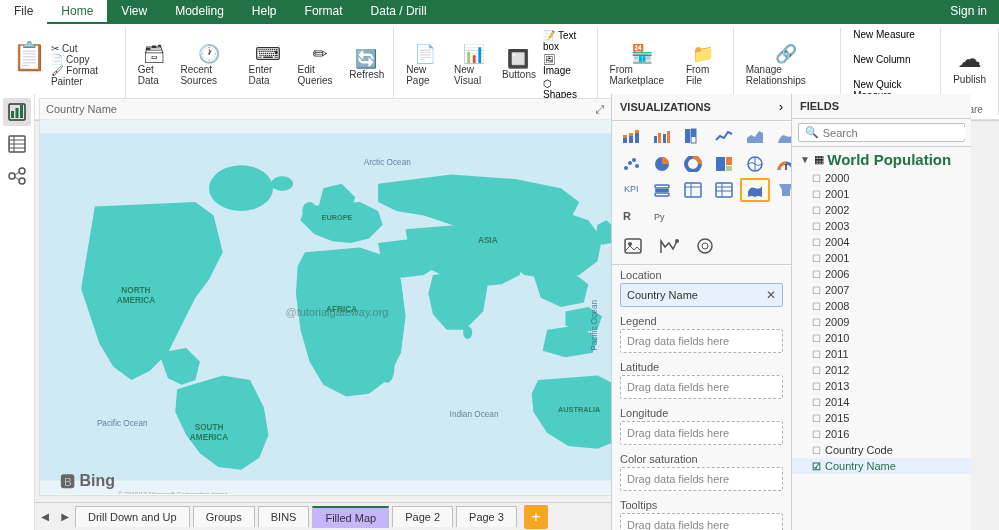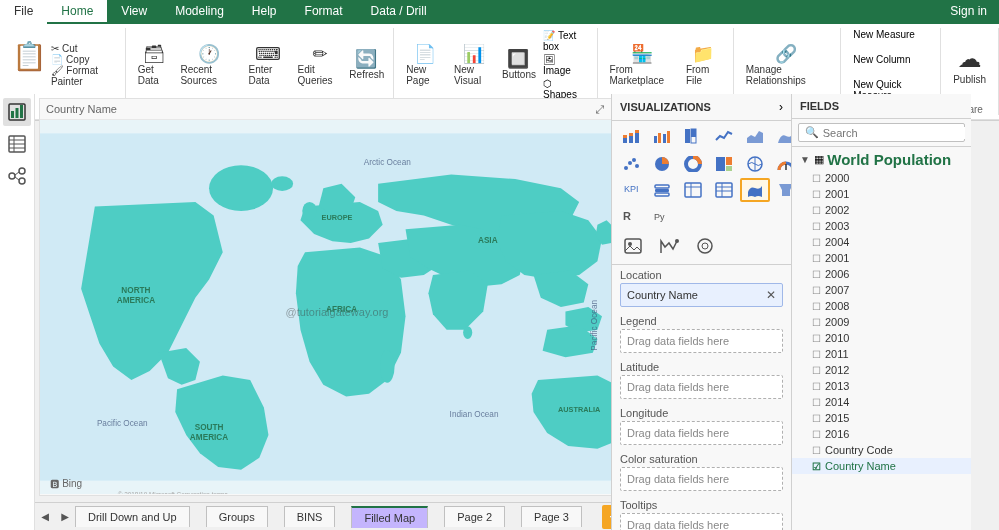--- a/index.html
+++ b/index.html
@@ -25,26 +25,26 @@
 
     
     .canvas-area { position: absolute; left: 35px; top: 94px; right: 360px; bottom: 30px; background: #f8f8f8; border: 1px solid #e0e0e0; margin: 4px; }
     .canvas-header { display: flex; justify-content: space-between; align-items: center; padding: 2px 6px; background: #f8f8f8; border-bottom: 1px solid #e8e8e8; }
     .canvas-title { font-size: 11px; color: #666; }
     .canvas-controls { display: flex; gap: 4px; }
     .canvas-control-btn { width: 16px; height: 16px; display: flex; align-items: center; justify-content: center; cursor: pointer; font-size: 11px; color: #666; }
 
     
     .map-container { position: relative; width: 100%; height: calc(100% - 22px); background: #e8f4f8; overflow: hidden; }
-    .bing-logo { position: absolute; bottom: 4px; left: 10px; font-size: 10px; color: #666; }
+    .bing-logo { position: absolute; bottom: 4px; left: 20px; font-size: 16px; color: #666; font-weight: bold; }
 
     
     .bottom-tabs { position: absolute; bottom: 0; left: 35px; right: 360px; height: 28px; background: #f0f0f0; border-top: 1px solid #d0d0d0; display: flex; align-items: center; gap: 0; }
     .nav-arrow { width: 20px; height: 28px; display: flex; align-items: center; justify-content: center; cursor: pointer; color: #555; font-size: 10px; }
-    .page-tab { padding: 4px 12px; border: 1px solid #c0c0c0; border-bottom: none; background: #f8f8f8; cursor: pointer; font-size: 11px; color: #333; margin-right: 16px; }
+    .page-tab { padding: 4px 12px; border: 1px solid #c0c0c0; border-bottom: none; background: #f8f8f8; cursor: pointer; font-size: 11px; color: #333; margin-right: 3px; }
     .page-tab.active { background: #c4b5fd; border-top: 2px solid #217346; }
     .add-tab { width: 24px; height: 24px; background: #f5a623; display: flex; align-items: center; justify-content: center; cursor: pointer; color: #fff; font-size: 16px; margin-left: 4px; border-radius: 2px; }
     .viz-icon { width: 30px; height: 24px; display: flex; align-items: center; justify-content: center; cursor: pointer; border-radius: 2px; font-size: 14px; color: #555; }
     .viz-icon.active { border: 2px solid #f5a623; background: #fff8e8; }
     .viz-tool { width: 30px; height: 24px; display: flex; align-items: center; justify-content: center; cursor: pointer; border-radius: 2px; font-size: 14px; color: #555; }
 
     
     .field-area { flex: 1; overflow-y: auto; }
     .field-zone { padding: 4px 8px; }
     .field-zone-label { font-size: 11px; color: #555; margin-bottom: 2px; }

